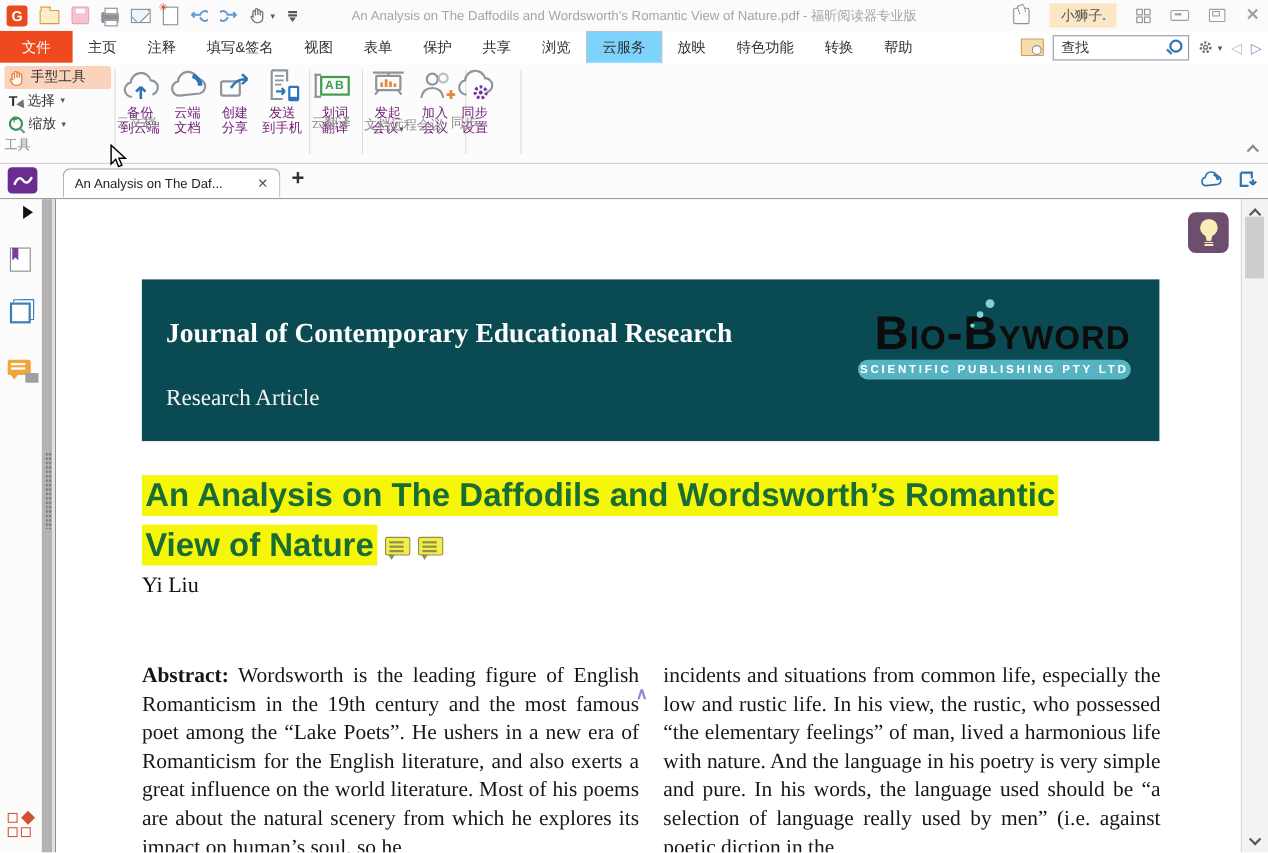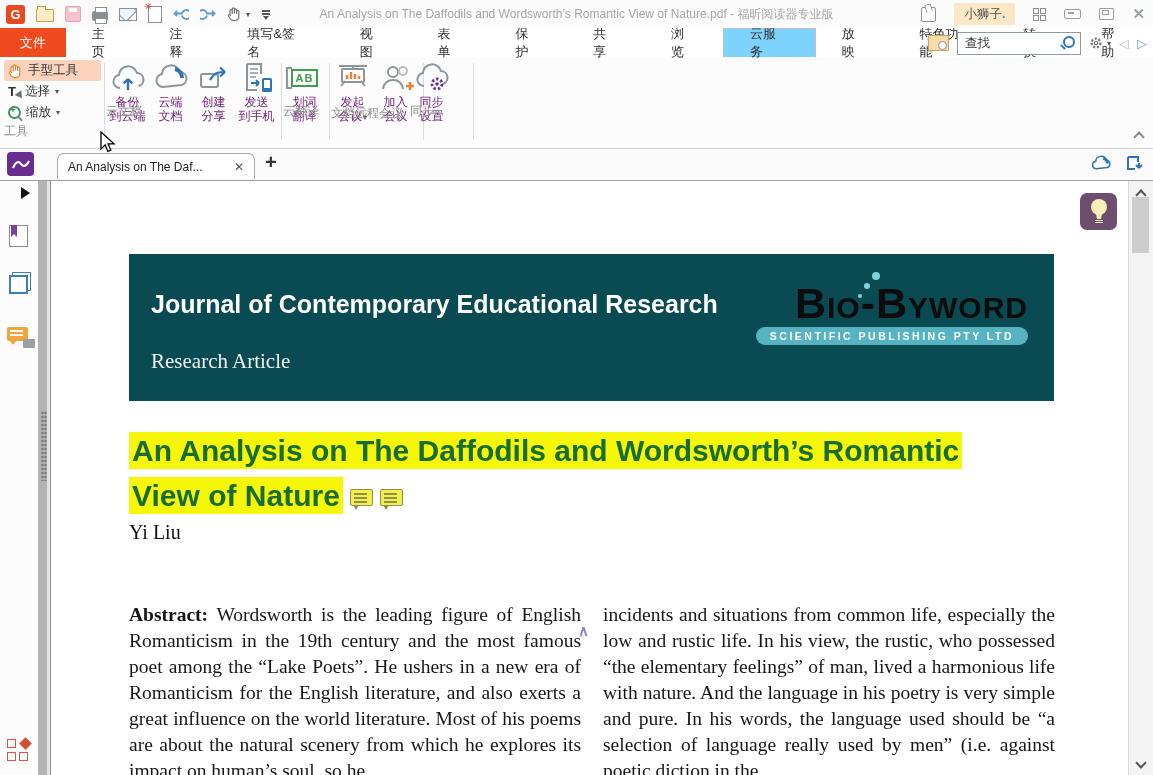--- a/index.html
+++ b/index.html
@@ -42,21 +42,21 @@
   .i-uiswitch .c2{position:absolute;top:0;right:0;width:4px;height:4px;border:1.2px solid #8a9096;display:block}
   .i-uiswitch .c3{position:absolute;bottom:0;left:0;width:4px;height:4px;border:1.2px solid #8a9096;display:block}
   .i-min{width:15px;height:8px;border:1.5px solid #9aa0a6;border-radius:2px;position:relative}
   .i-min::before{content:"";position:absolute;top:2px;left:3px;width:6px;height:2px;background:#9aa0a6}
   .i-max{width:13px;height:10px;border:1.5px solid #9aa0a6;border-radius:1px;position:relative}
   .i-max::before{content:"";position:absolute;top:1px;left:2px;width:5px;height:3px;border:1.5px solid #9aa0a6}
   .i-close{font-size:15px;font-weight:bold;color:#9aa0a6;line-height:14px}
   
   .menubar{position:absolute;top:28px;left:0;right:0;height:29px;background:#fff;display:flex;align-items:stretch;z-index:25}
   .file-tab{width:66px;background:#ee4a1d;color:#fff;display:flex;align-items:center;justify-content:center;font-size:13px;font-weight:normal}
-  .mtab{padding:0 26px;display:flex;align-items:center;font-size:13px;color:#2f2f2f}
+  .mtab{padding:0 14px;display:flex;align-items:center;font-size:13px;color:#2f2f2f}
   .mtab.active{border:1px solid #c0c0c0;border-bottom:1px solid #fff;background:#7dd3fc;margin-bottom:-1px;z-index:2}
   .menu-right{position:absolute;right:6px;top:3px;height:24px;display:flex;align-items:center;gap:8px}
   .i-searchfolder{width:19px;height:14px;background:#f7dca8;border:1px solid #caa25c;border-radius:1px;position:relative}
   .i-searchfolder::after{content:"";position:absolute;right:1px;bottom:0;width:7px;height:7px;border:1.5px solid #8a8f94;border-radius:50%;background:#fff}
   .search-box{width:122px;height:21px;border:1px solid #8f9aa5;background:#fff;position:relative;display:flex;align-items:center}
   .search-box input{border:none;outline:none;width:96px;height:17px;margin-left:5px;font-size:12.5px;font-family:"Liberation Sans",sans-serif;color:#222}
   .search-box input::placeholder{color:#333;opacity:1}
   .i-mag{position:absolute;right:5px;top:3px;width:8px;height:8px;border:2px solid #2e75b6;border-radius:50%}
   .i-mag::after{content:"";position:absolute;left:-5px;bottom:-2px;width:6px;height:2px;background:#2e75b6;transform:rotate(45deg)}
   .i-gear{width:14px;height:14px}
@@ -117,27 +117,27 @@
   .vs-up{top:8px}.vs-down{bottom:8px}
   .vs-up::before{content:"";position:absolute;width:6px;height:6px;border-left:2px solid #555;border-top:2px solid #555;transform:rotate(45deg);top:2px}
   .vs-down::before{content:"";position:absolute;width:6px;height:6px;border-left:2px solid #555;border-top:2px solid #555;transform:rotate(225deg);top:0}
   .vs-thumb{position:absolute;left:3px;top:16px;width:17px;height:56px;background:#cdcdcd}
   .bulb{position:absolute;right:12px;top:12px;width:37px;height:37px;background:#6e4e6e;border-radius:7px;cursor:pointer}
   .bulb .glass{position:absolute;left:11px;top:6px;width:16px;height:16px;background:#faeeb4;border-radius:50%}
   .bulb .neck{position:absolute;left:14px;top:19px;width:10px;height:7px;background:#faeeb4;clip-path:polygon(15% 0,85% 0,70% 100%,30% 100%)}
   .bulb .base{position:absolute;left:15px;top:27px;width:8px;height:4px;background:repeating-linear-gradient(180deg,#faeeb4 0 1px,#6e4e6e 1px 2.2px)}
   
   .banner{position:absolute;left:78px;top:73px;width:925px;height:147px;background:#0a4a52}
-  .bn-journal{position:absolute;left:22px;top:36px;font-family:Liberation Sans, sans-serif;font-weight:bold;font-size:25px;color:#fff}
+  .bn-journal{position:absolute;left:22px;top:36px;font-family:Liberation Serif, serif;font-weight:bold;font-size:25px;color:#fff}
   .bn-type{position:absolute;left:22px;top:95px;font-family:"Liberation Serif",serif;font-size:21px;color:#f2f2f2}
   .logo{position:absolute;right:26px;top:26px;text-align:right}
   .logo-main{font-variant:small-caps;font-weight:bold;font-size:43px;line-height:46px;color:#0c0c0c;letter-spacing:1px;position:relative}
   .logo-bubbles{position:absolute;left:116px;top:-8px;width:8px;height:8px;border-radius:50%;background:#7fd2da;
       box-shadow:-9px 10px 0 -1px #7fd2da,-16px 20px 0 -2px #7fd2da}
-  .logo-tagline{display:inline-block;background:#56b4c2;color:#fff;font-size:10.5px;font-weight:bold;letter-spacing:2.5px;padding:3px 14px;border-radius:11px;margin-top:0px}
+  .logo-tagline{display:inline-block;background:#56b4c2;color:#fff;font-size:10.5px;font-weight:bold;letter-spacing:2.5px;padding:3px 2px;border-radius:11px;margin-top:0px}
   .art-title{position:absolute;left:78px;top:247px;width:900px;font-weight:bold;font-size:30px;line-height:45px;color:#176d35}
   .hl{background:#f6f608;padding:2px 3px;-webkit-box-decoration-break:clone;box-decoration-break:clone}
   .note{width:21px;height:15px;background:#f2ee45;border:1px solid #8f8f52;border-radius:2px;position:relative;display:inline-block;margin-left:7px}
   .note::before{content:"";position:absolute;left:3px;top:3px;width:13px;height:1.5px;background:#8f8f52;box-shadow:0 4px 0 #8f8f52,0 8px 0 #8f8f52}
   .note::after{content:"";position:absolute;left:2px;bottom:-5px;border-left:3px solid transparent;border-right:3px solid transparent;border-top:5px solid #8f8f52}
   .author{position:absolute;left:78px;top:340px;font-family:"Liberation Serif",serif;font-size:20px;color:#111}
   .affil{position:absolute;left:78px;top:370px;font-family:"Liberation Serif",serif;font-size:19.5px;color:#111;
          text-decoration:underline;text-underline-offset:4px}
   .affil::after{content:"";position:absolute;left:0;right:0;bottom:-7px;height:4px;
       background-image:linear-gradient(135deg,#5b9bd5 28%,transparent 28%),linear-gradient(45deg,transparent 72%,#5b9bd5 72%);

